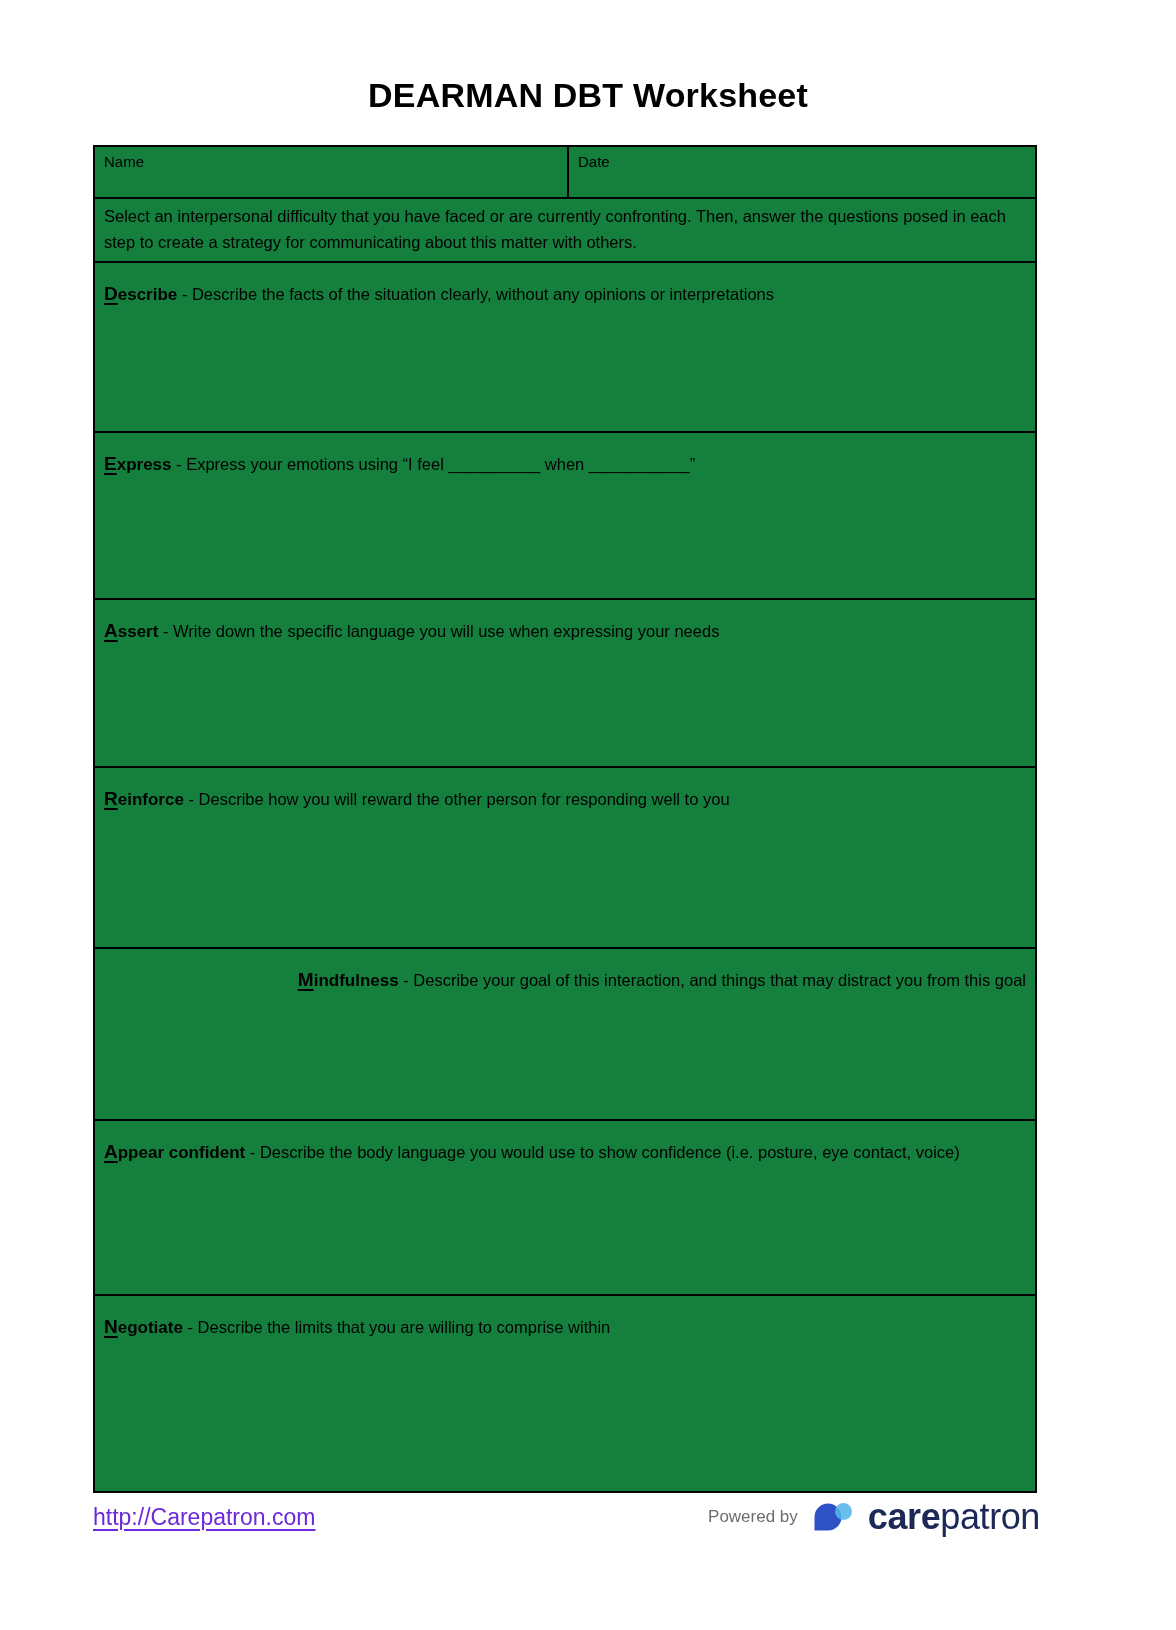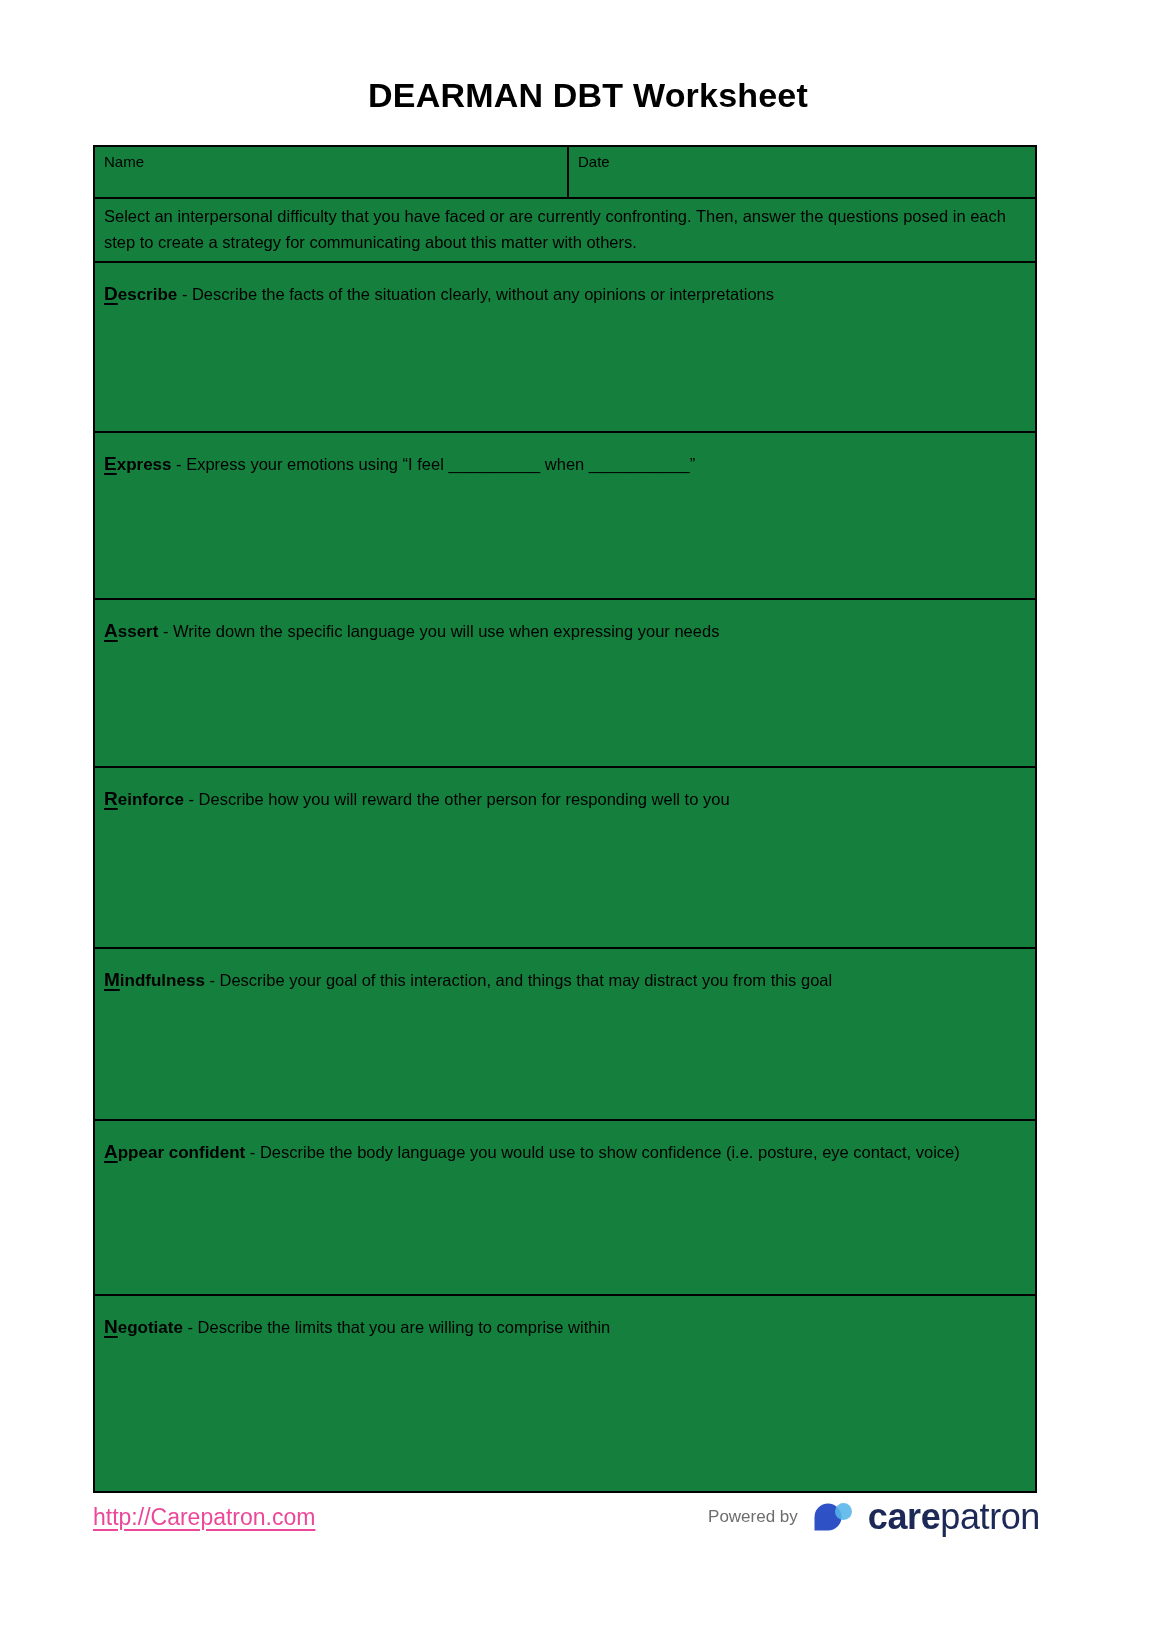--- a/index.html
+++ b/index.html
@@ -49,37 +49,37 @@
   .section-letter {
     text-decoration: underline;
     text-decoration-thickness: 2px;
     text-underline-offset: 3px;
     font-size: 19px;
   }
   .sections-host .section-row:nth-child(1) { min-height: 170px; }
   .sections-host .section-row:nth-child(2) { min-height: 167px; }
   .sections-host .section-row:nth-child(3) { min-height: 168px; }
   .sections-host .section-row:nth-child(4) { min-height: 181px; }
-  .sections-host .section-row:nth-child(5) { min-height: 172px; }
+  .sections-host .section-row:nth-child(5) { min-height: 172px; text-align: right; }
   .sections-host .section-row:nth-child(6) { min-height: 175px; }
   .sections-host .section-row:nth-child(7) { min-height: 195px; }
 
   
   .footer {
     position: absolute;
     left: 93px;
     right: 136px;
     top: 1496px;
     display: flex;
     justify-content: space-between;
     align-items: center;
   }
   .site-link {
     font-size: 23px;
-    color: #ec4899;
+    color: #6d28d9;
     text-decoration: underline;
     text-underline-offset: 4px;
     cursor: pointer;
   }
   .powered {
     display: flex;
     align-items: center;
     gap: 10px;
   }
   .powered-label {

